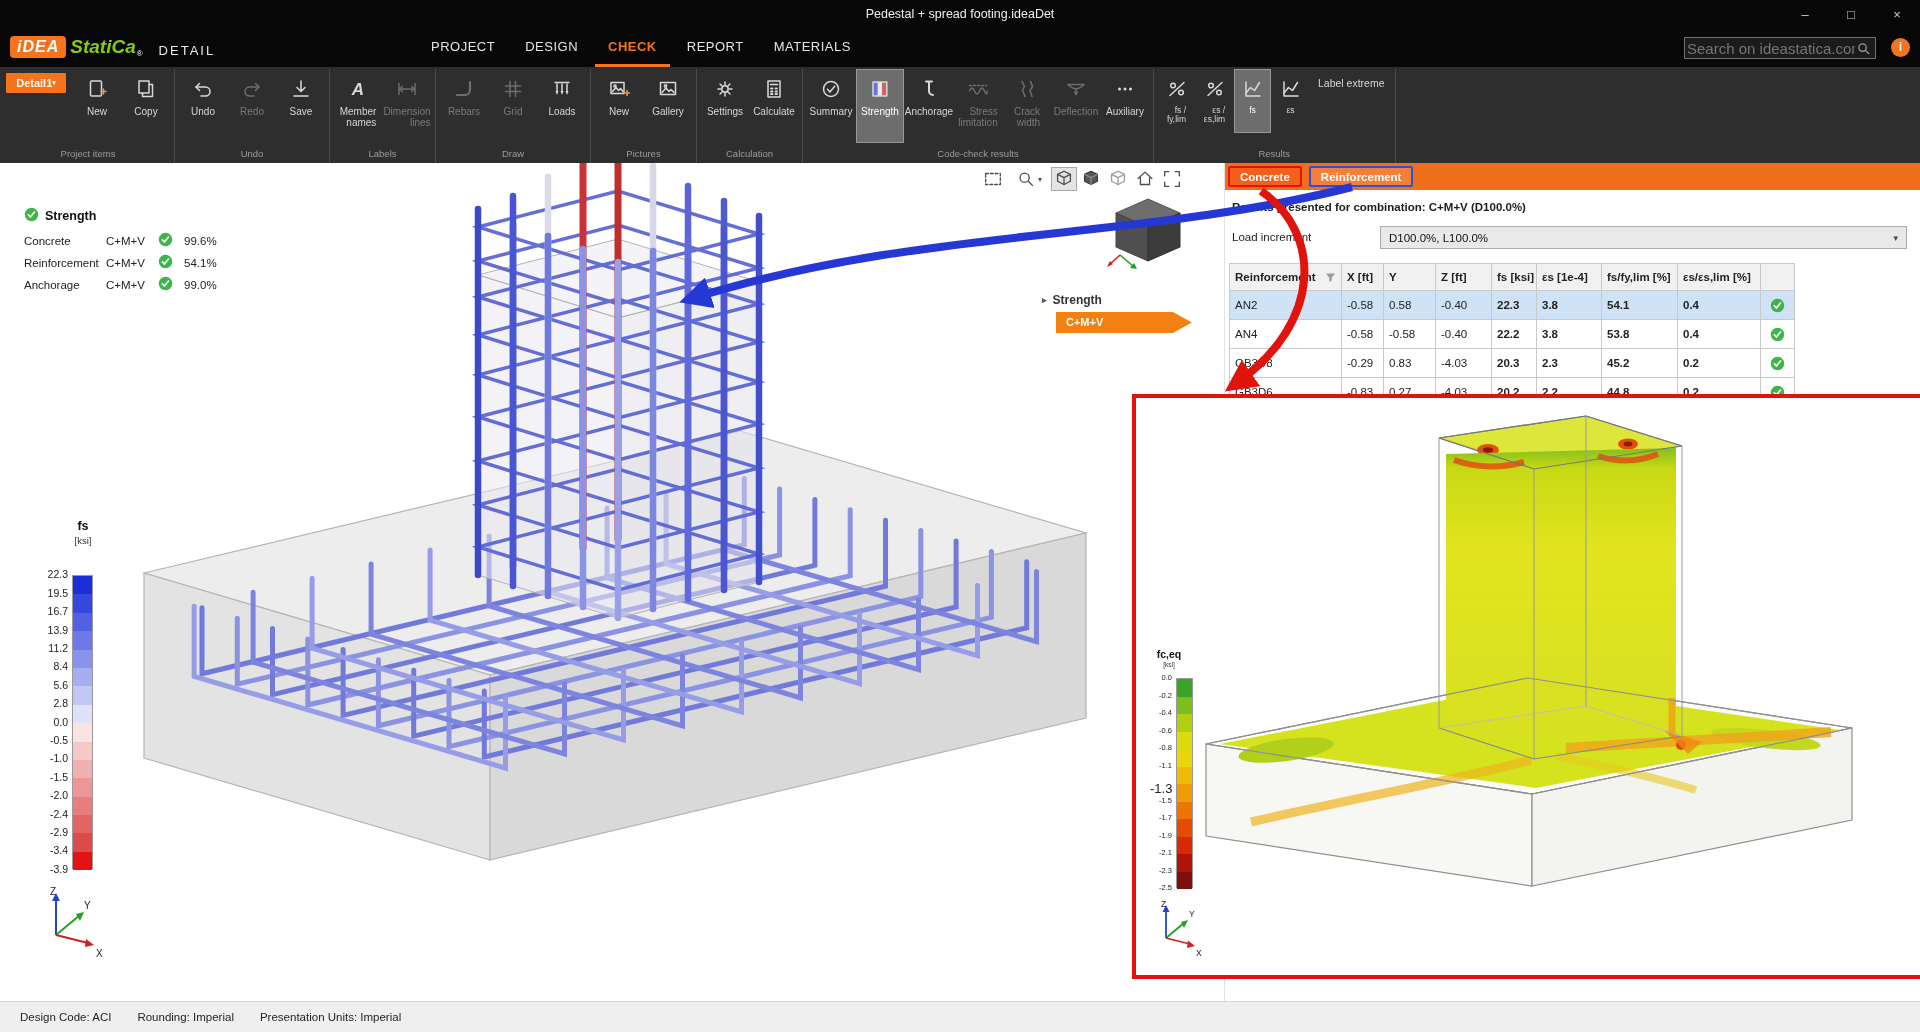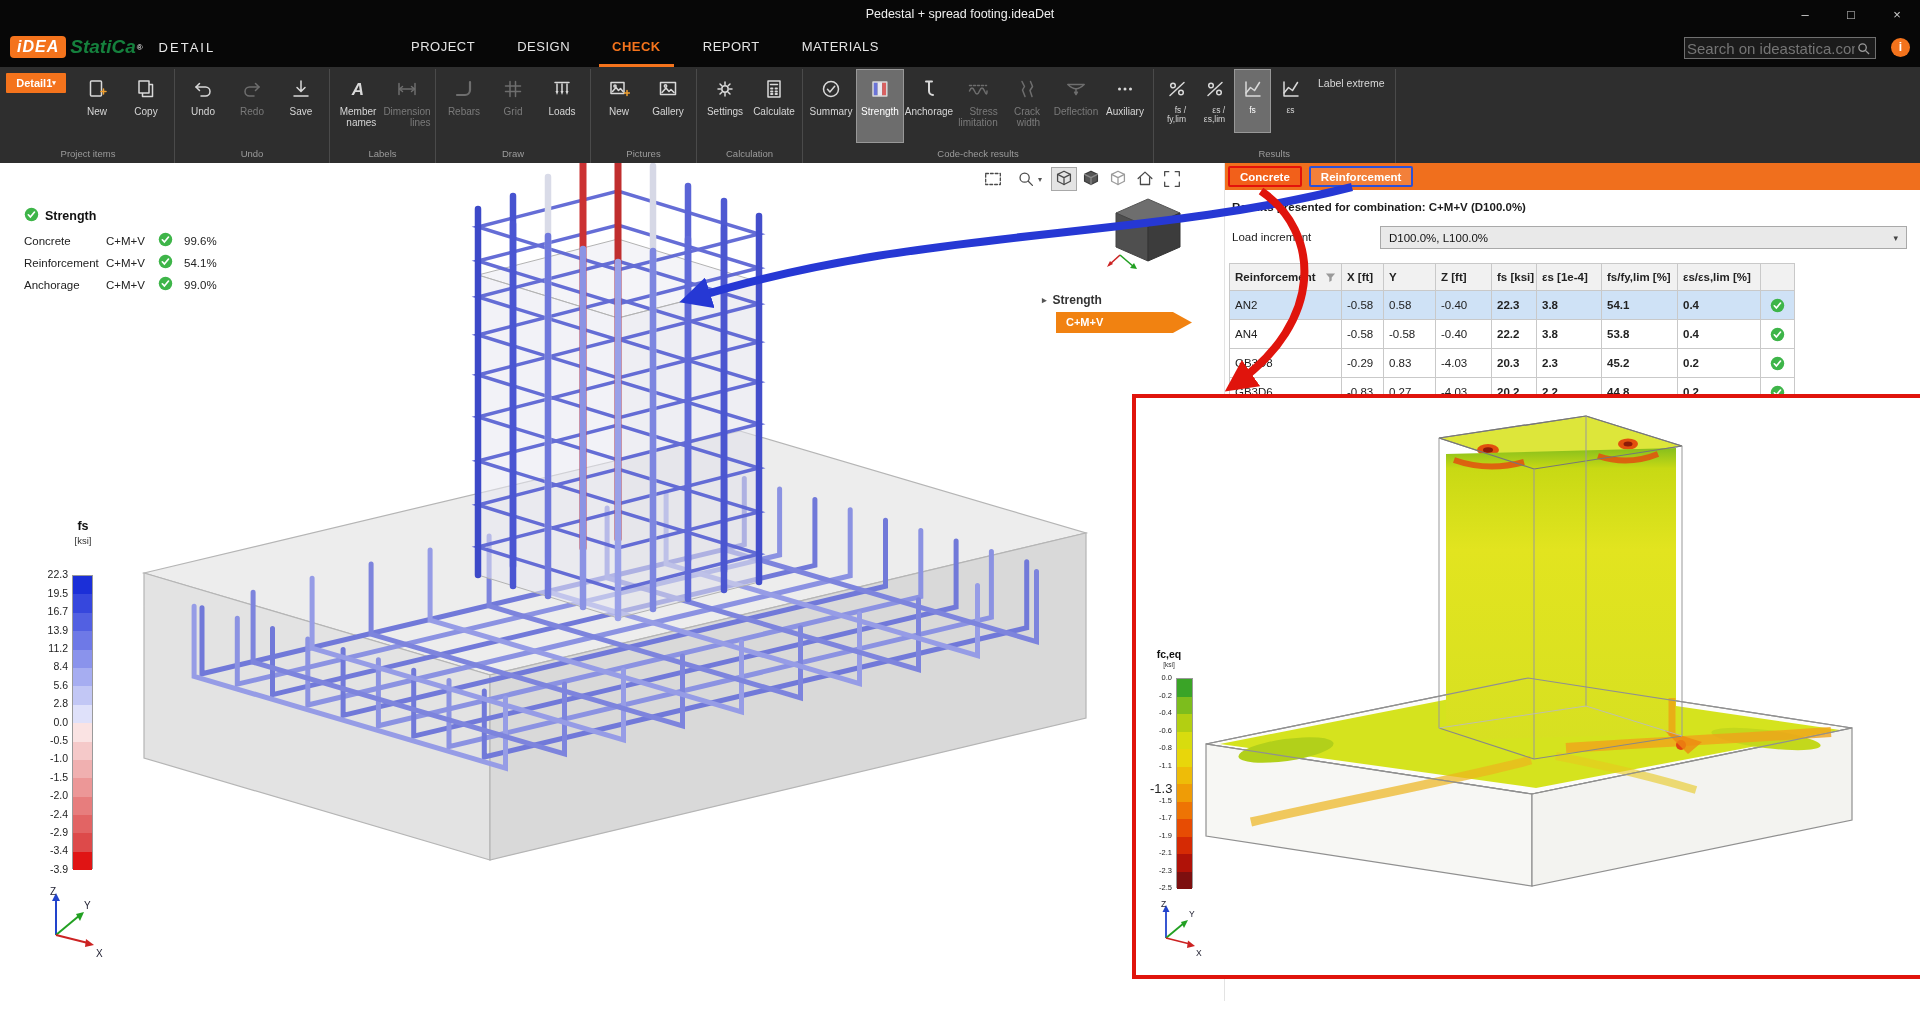--- a/index.html
+++ b/index.html
@@ -8,26 +8,26 @@
   .app{position:relative;width:1920px;height:1032px;overflow:hidden;background:#fff;}
 
   
   .titlebar{position:absolute;left:0;top:0;width:100%;height:29px;background:#070707;z-index:50;}
   .title{position:absolute;left:0;right:0;top:0;height:29px;line-height:29px;text-align:center;font-size:12.5px;color:#f0f0f0;}
   .win-controls{position:absolute;right:0;top:0;height:29px;display:flex;}
   .win-btn{width:46px;height:29px;display:flex;align-items:center;justify-content:center;color:#cfcfcf;font-size:13px;}
 
   
   .menubar{position:absolute;left:0;top:29px;width:100%;height:38px;background:#070707;z-index:50;}
-  .brand{position:absolute;left:10px;top:7px;display:flex;align-items:center;}
+  .brand{position:absolute;left:10px;top:7px;display:flex;align-items:flex-end;}
   .brand-idea{background:#f4731c;color:#fff;font-style:italic;font-weight:bold;font-size:16px;padding:0 7px;border-radius:4px;height:22px;line-height:22px;letter-spacing:1px;}
-  .brand-statica{color:#15803d;font-style:italic;font-weight:bold;font-size:19px;margin-left:4px;}
+  .brand-statica{color:#84cc16;font-style:italic;font-weight:bold;font-size:19px;margin-left:4px;}
   .brand-reg{color:#fff;font-size:8px;vertical-align:super;margin-left:1px;}
   .brand-module{color:#e8e8e8;font-size:13px;letter-spacing:2px;margin-left:16px;}
-  .menus{position:absolute;left:398px;top:0;height:38px;display:flex;gap:16px;}
+  .menus{position:absolute;left:418px;top:0;height:38px;display:flex;gap:4px;}
   .menu-item{height:38px;line-height:36px;padding:0 13px;color:#e4e4e4;font-size:13px;letter-spacing:.5px;}
   .menu-item.active{color:#f4731c;border-bottom:3px solid #f4731c;font-weight:bold;}
   .search-box{position:absolute;right:44px;top:8px;width:192px;height:22px;background:#1b1b1b;border:1px solid #6f6f6f;display:flex;align-items:center;}
   .search-box input{flex:1;background:transparent;border:none;outline:none;color:#bdbdbd;font-size:15px;padding:0 2px;font-family:inherit;min-width:0;}
   .search-ic{margin-right:5px;display:flex;}
   .help-badge{position:absolute;right:10px;top:9px;width:19px;height:19px;border-radius:50%;background:#f4731c;color:#fff;font-weight:bold;font-size:12px;text-align:center;line-height:19px;}
 
   
   .ribbon{position:absolute;left:0;top:67px;width:100%;height:96px;background:#2e2e2e;display:flex;align-items:stretch;padding:2px 0 0 2px;z-index:50;}
   .rgroup{display:flex;flex-direction:column;border-right:1px solid #4a4a4a;padding:0 4px;}
@@ -847,14 +847,19 @@
         <marker id="mr" viewBox="0 0 10 10" refX="6.5" refY="5" markerWidth="4" markerHeight="4" orient="auto">
           <path d="M0 0 L10 5 L0 10 Z" fill="#e0140c"></path>
         </marker>
       </defs>
       <path id="arrow-blue" d="M1352 24 C 1140 78, 920 64, 690 136" fill="none" stroke="#2638d4" stroke-width="8" marker-end="url(#mb)"></path>
       <path id="arrow-red" d="M1261 28 C 1320 68, 1326 158, 1234 222" fill="none" stroke="#e0140c" stroke-width="8" marker-end="url(#mr)"></path>
     </svg>
 
   </div>
 
+  <div class="statusbar">
+    <span>Design Code: ACI</span>
+    <span>Rounding: Imperial</span>
+    <span>Presentation Units: Imperial</span>
+  </div>
 
 </div>
 
 </body></html>

